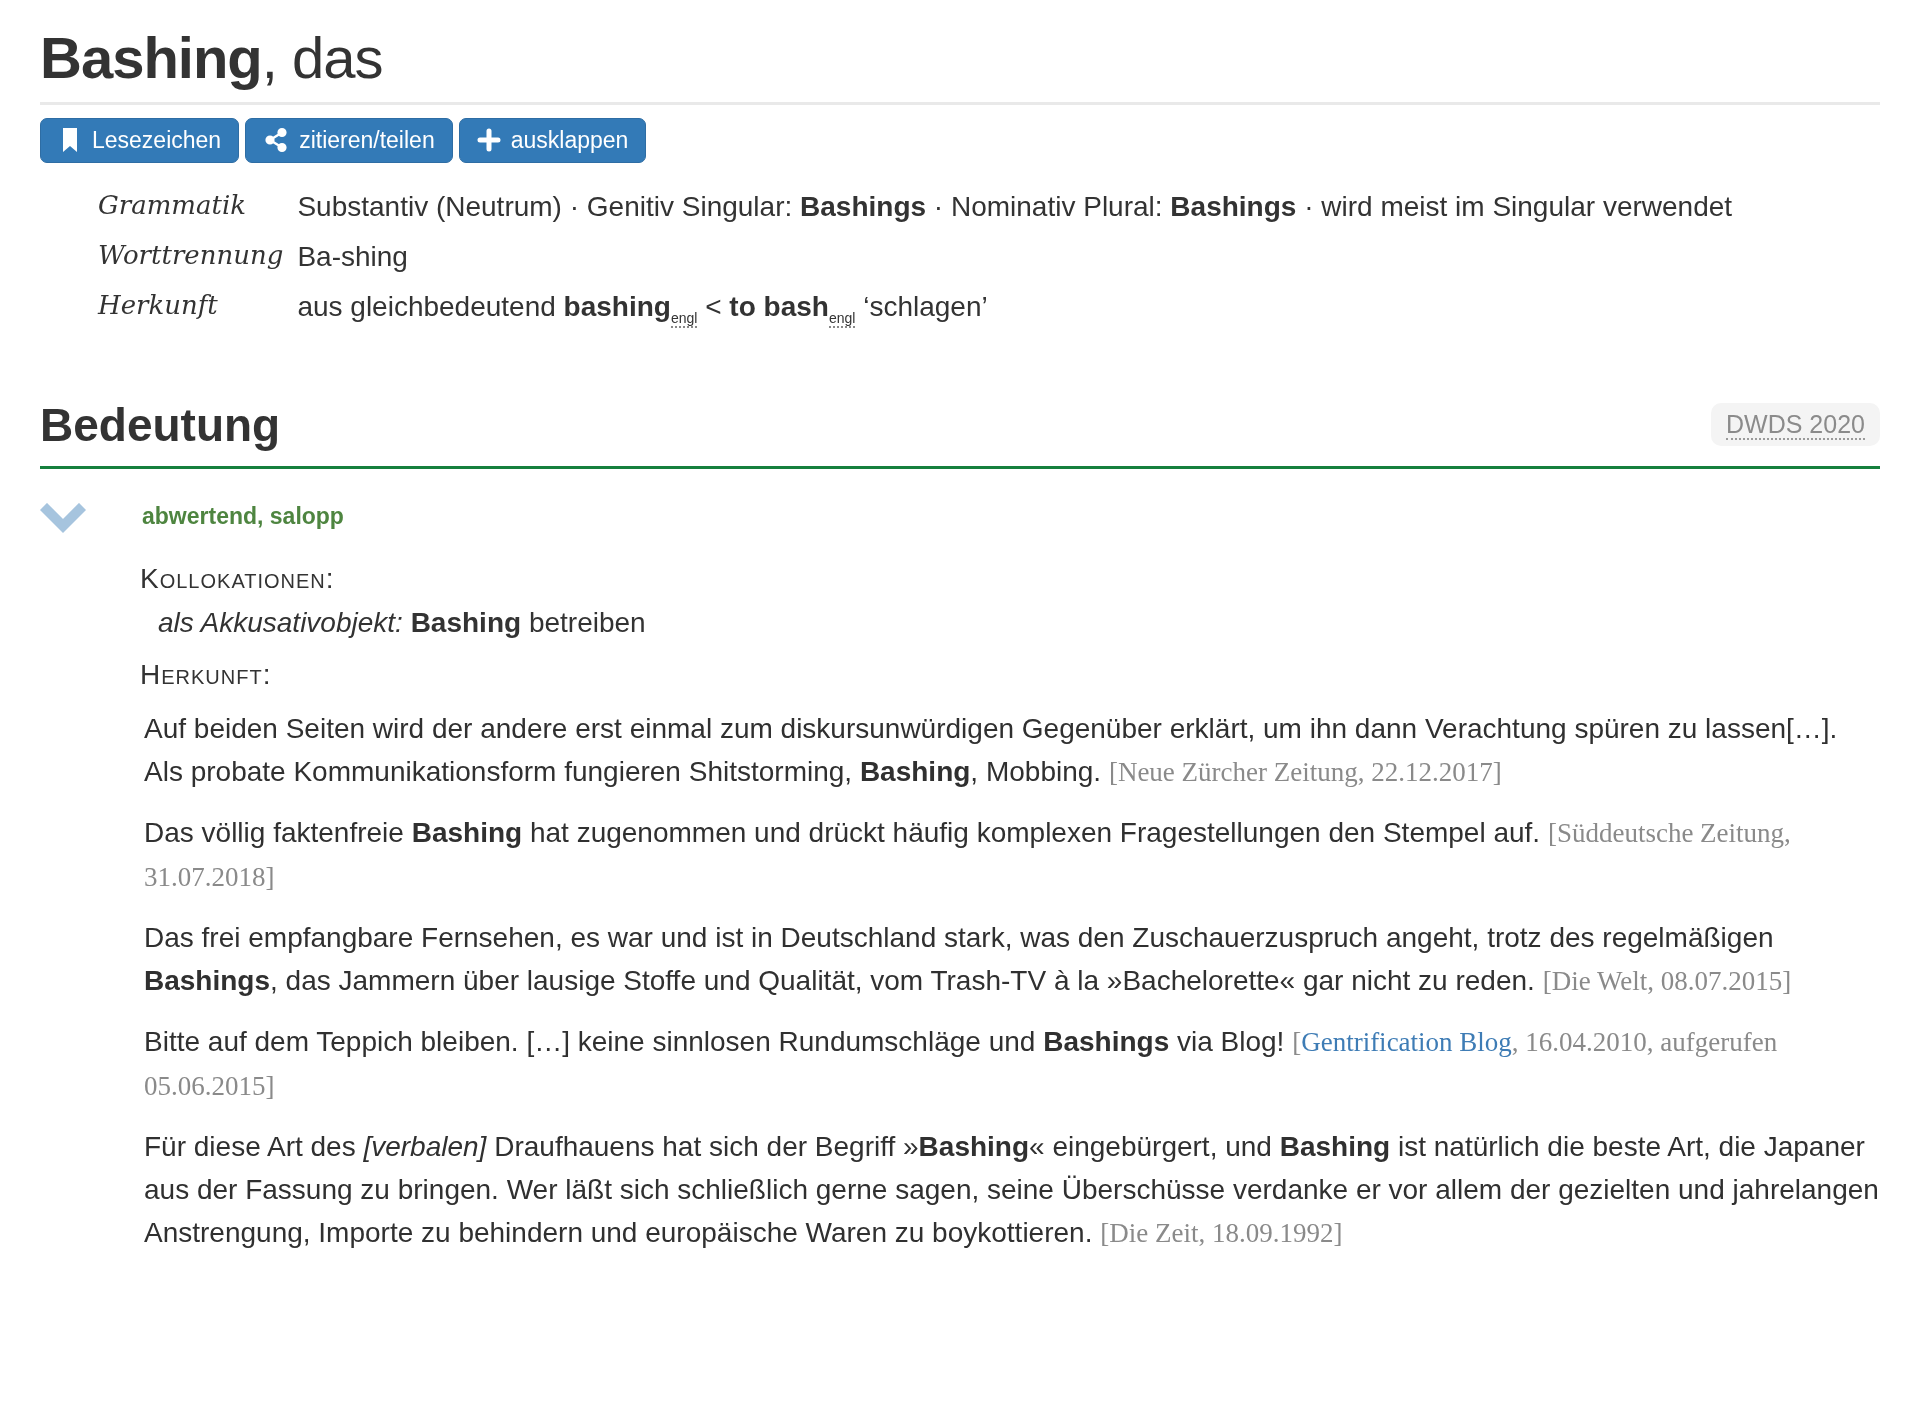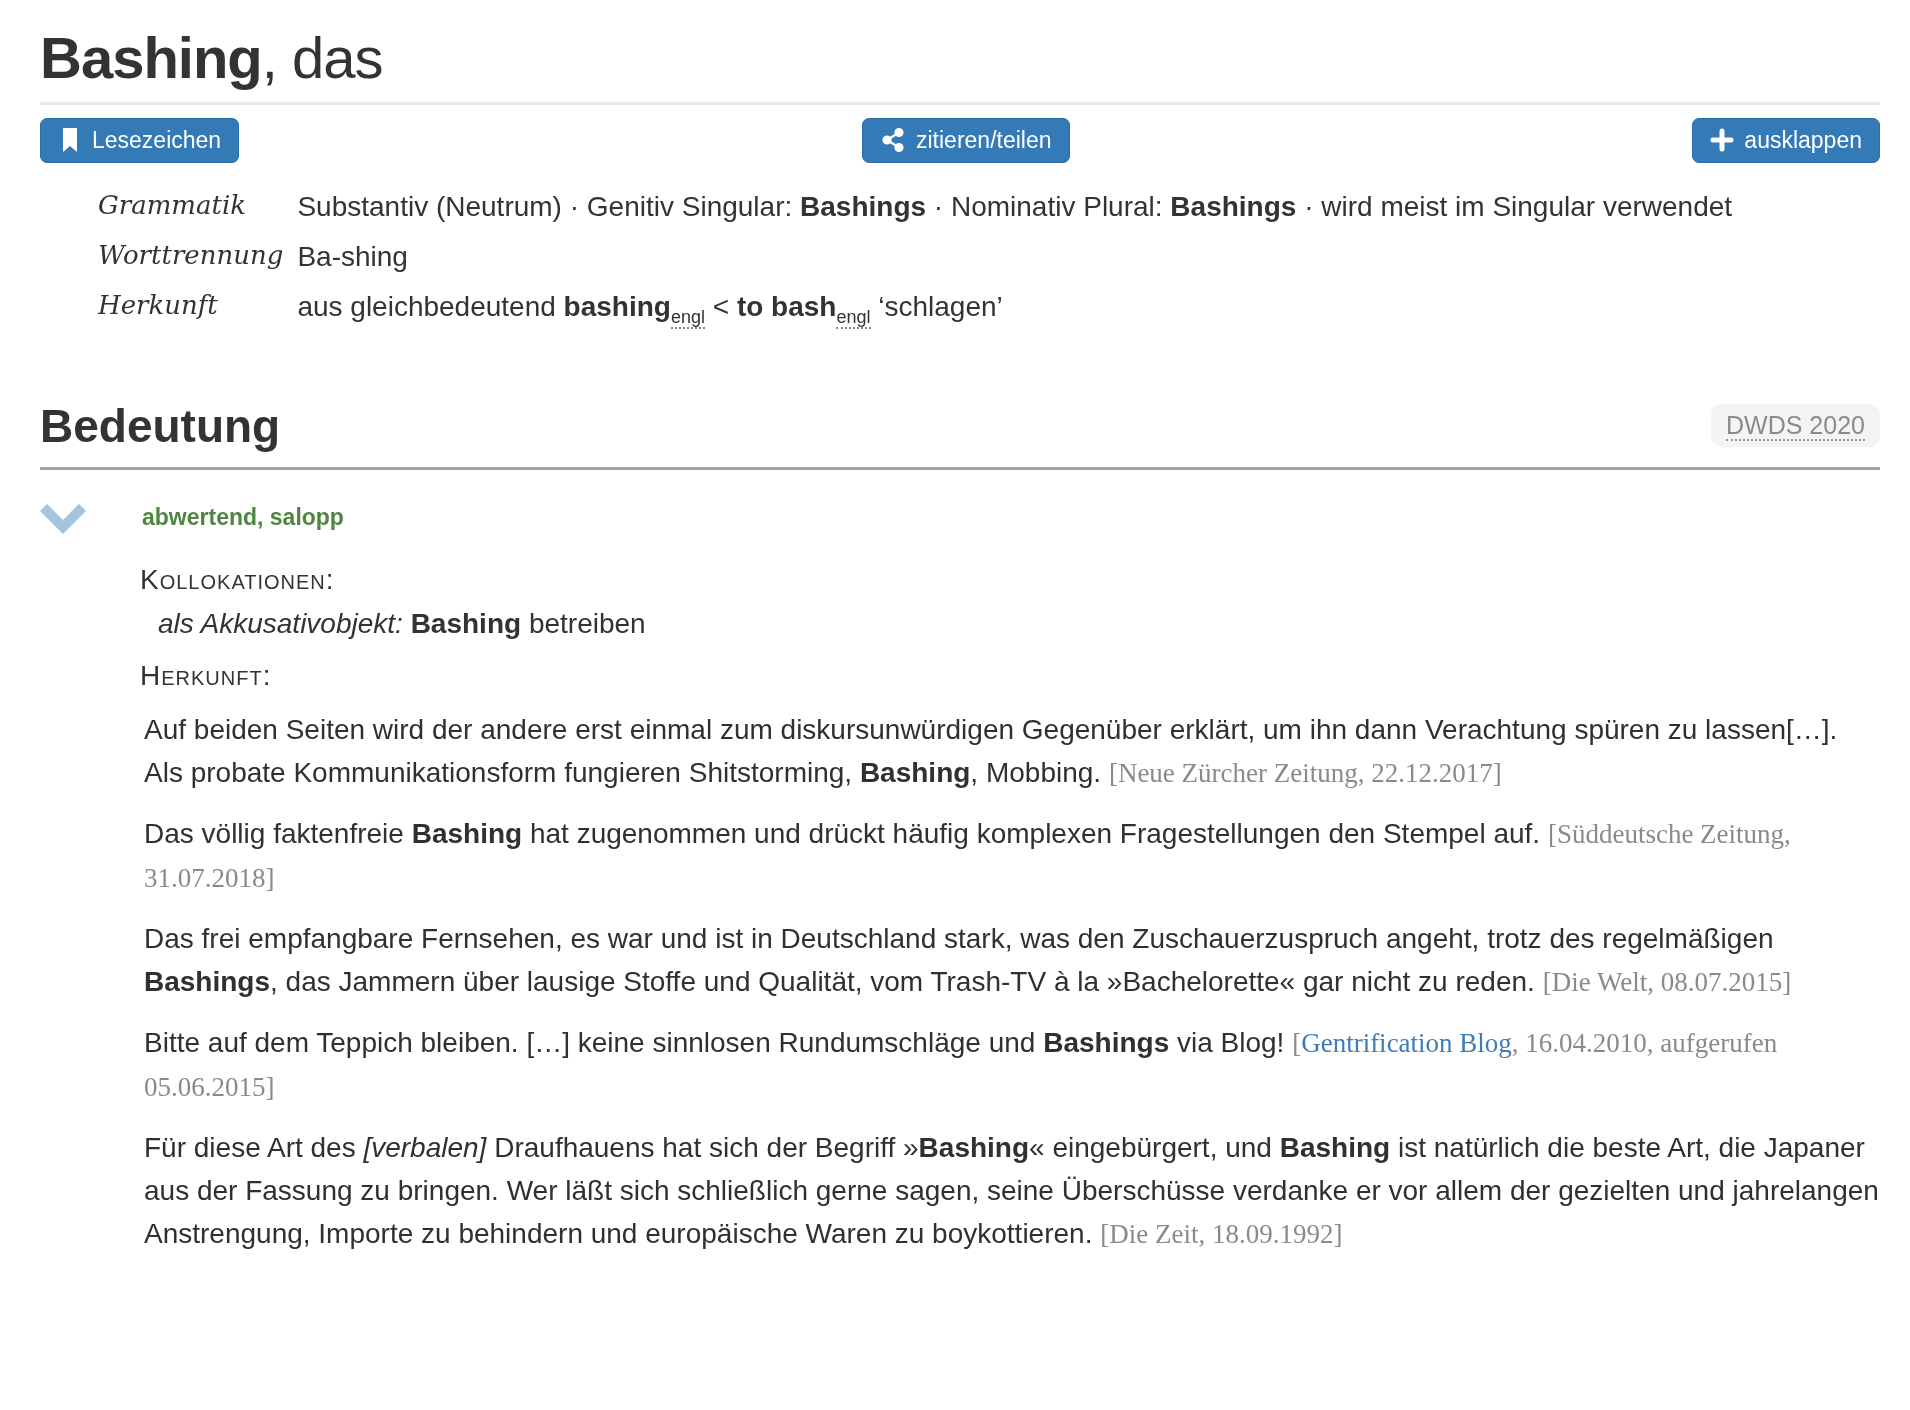--- a/index.html
+++ b/index.html
@@ -10,21 +10,21 @@
     color:#333;
   }
   .page { padding:26px 30px 0 40px; }
 
   
   h1 { font-size:58px; line-height:1.1; color:#333; letter-spacing:-1px; }
   h1 .lemma   { font-weight:700; }
   h1 .article { font-weight:400; }
   .rule { border:none; border-top:3px solid #e9e9e9; margin-top:12px; }
 
-  .toolbar { display:flex; justify-content:space-between; gap:25px; margin-top:13px; }
+  .toolbar { display:flex; justify-content:flex-start; gap:6px; margin-top:13px; }
   .btn {
     display:flex; align-items:center; gap:10px;
     background:#337ab7; border:1px solid #2e6da4; border-radius:7px;
     color:#fff; font-size:23px; font-family:inherit;
     padding:8px 17px; cursor:pointer;
   }
   .btn svg { display:block; }
 
   
   .info { margin:26px 0 0 58px; border-collapse:collapse; }
@@ -32,28 +32,28 @@
   .info td.label {
     font-family:"DejaVu Serif", serif; font-style:italic;
     font-size:26px; width:196px; padding-right:14px; white-space:nowrap;
   }
 
   
   .b   { font-weight:700; }
   .i   { font-style:italic; }
   .ipa { font-family:"DejaVu Sans", sans-serif; }
   .gap { display:inline-block; width:16px; }
-  .sub { font-size:18px; vertical-align:-7px; border-bottom:2px dotted #888; line-height:1; }
+  .sub { font-size:14px; vertical-align:-7px; border-bottom:2px dotted #888; line-height:1; }
   .cite { font-family:"Liberation Serif", serif; color:#8a8a8a; font-size:27px; }
   .cl   { font-family:"Liberation Serif", serif; color:#3e7cb5; font-size:27px; cursor:pointer; }
 
   
   .section-head {
     display:flex; justify-content:space-between; align-items:center;
-    margin-top:58px; border-bottom:3px solid #a3a3a3; padding-bottom:14px;
+    margin-top:58px; border-bottom:3px solid #15803d; padding-bottom:14px;
   }
   h2 { font-size:46px; color:#333; }
   .badge {
     background:#f4f4f4; border-radius:10px; padding:7px 15px;
     font-size:25px; color:#8b8b8b; cursor:pointer;
   }
   .badge span { border-bottom:2px dotted #9a9a9a; }
 
   
   .sense { margin-top:34px; }

